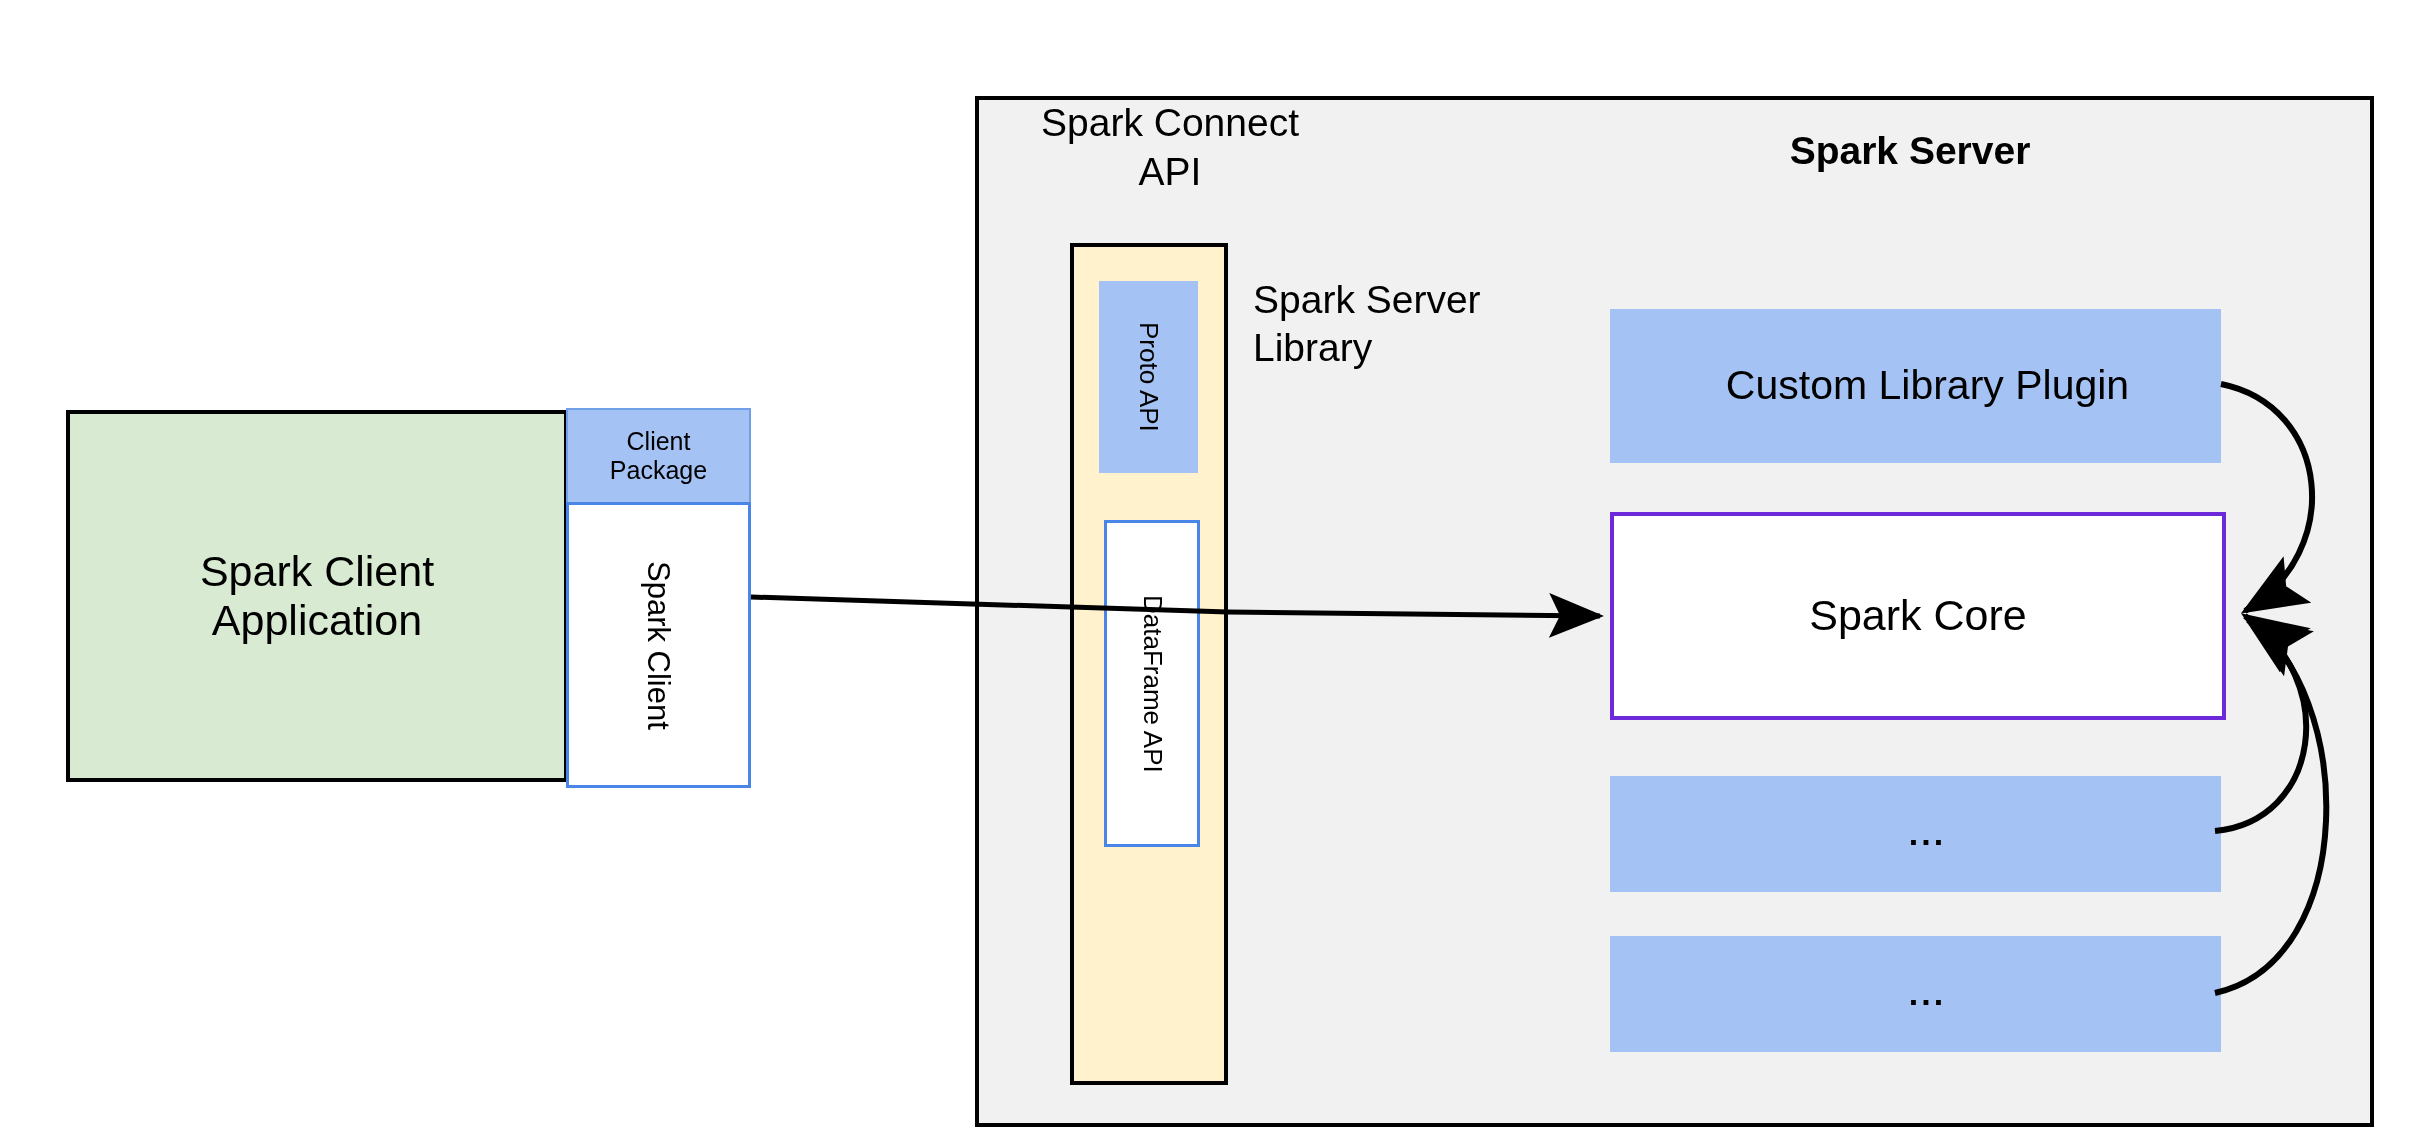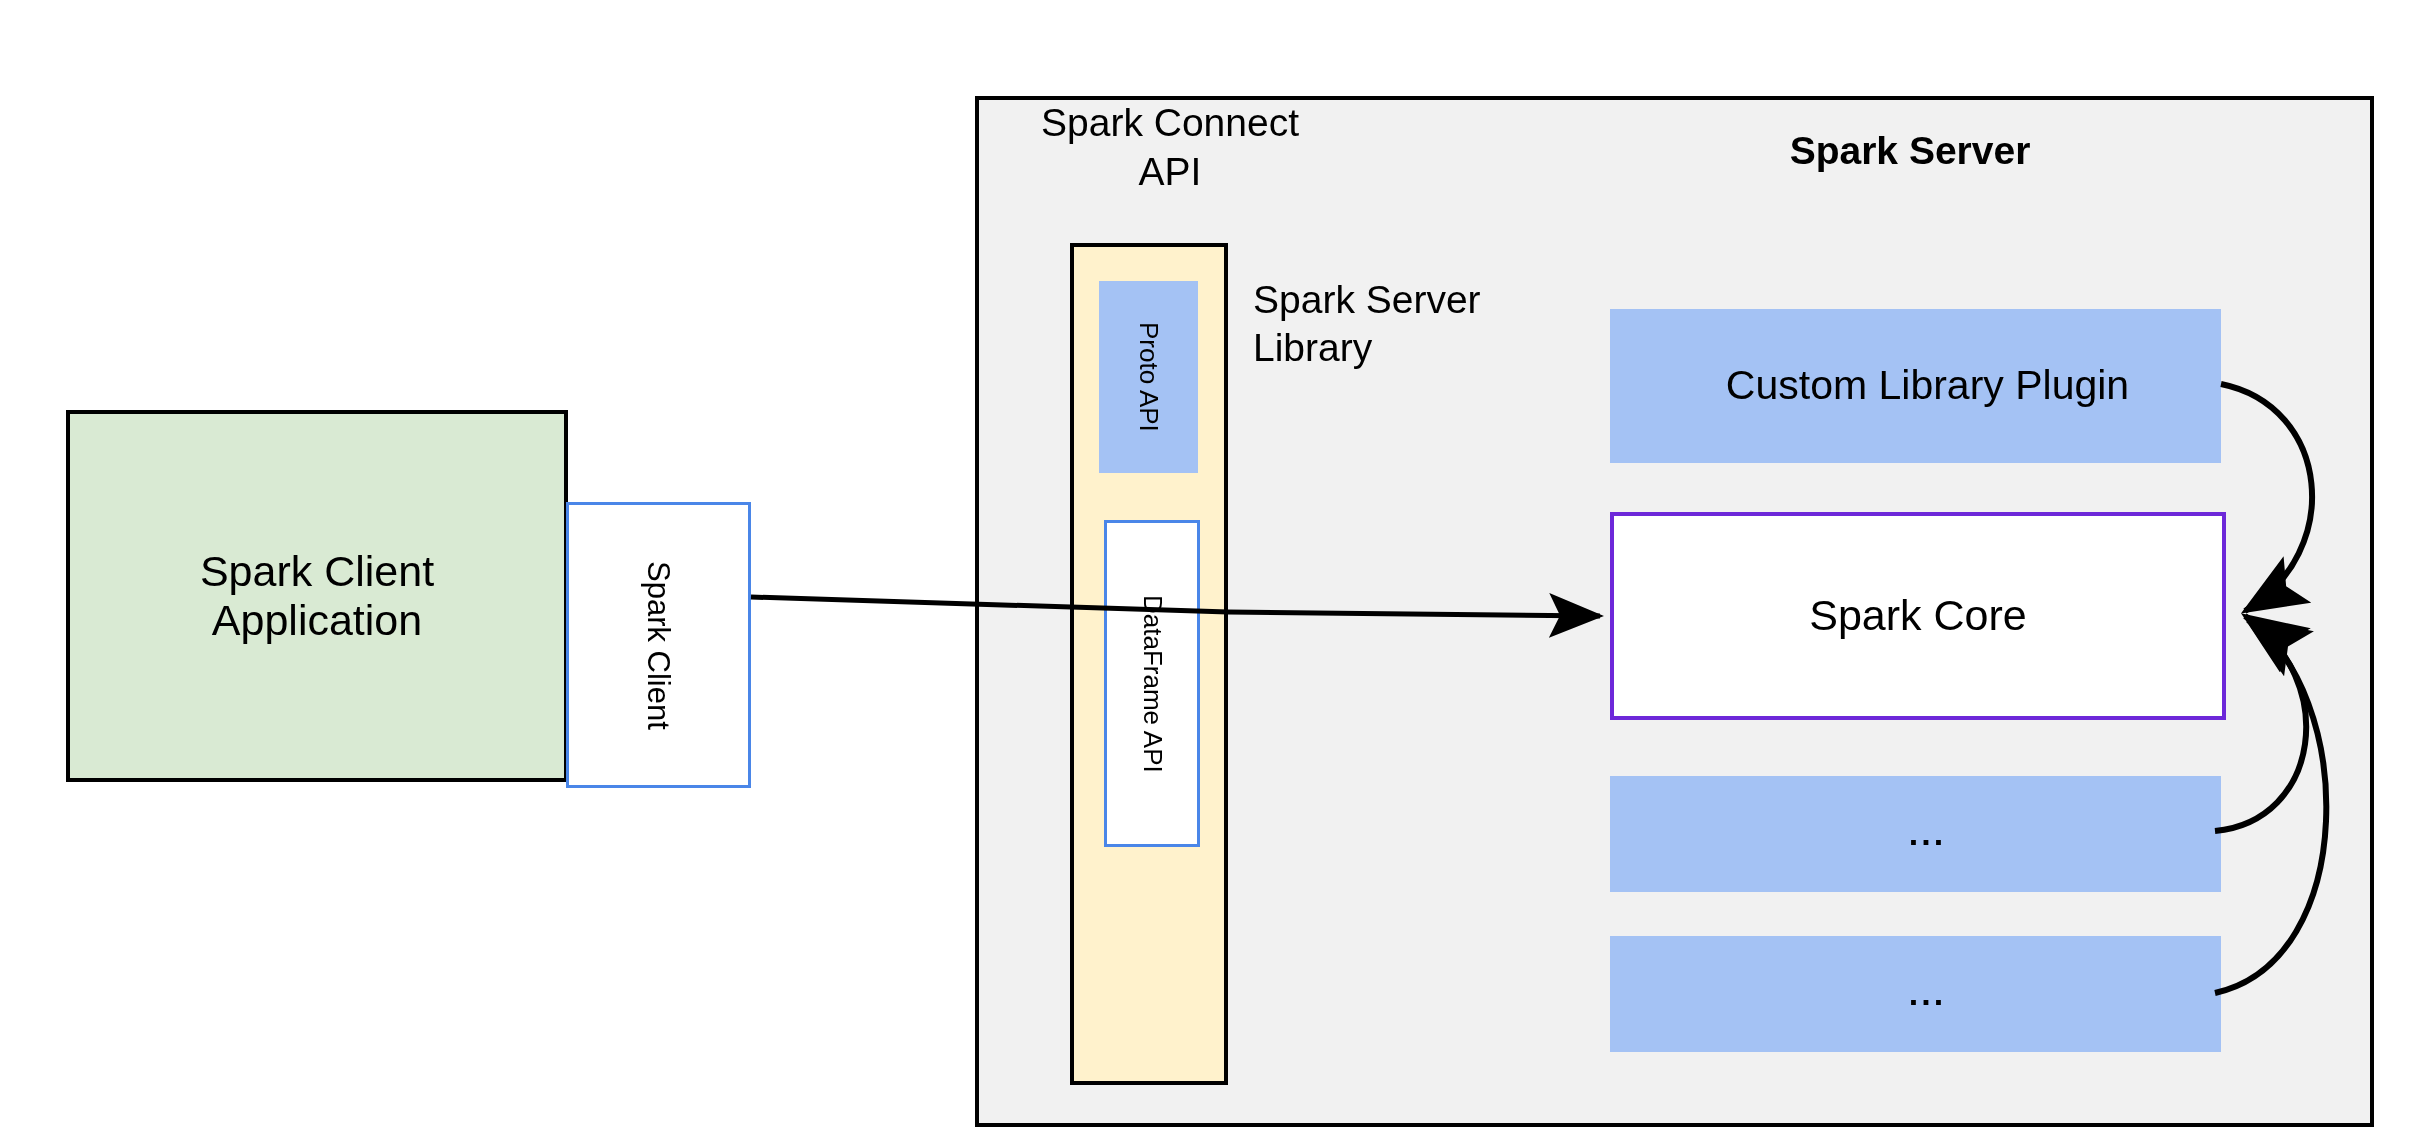--- a/index.html
+++ b/index.html
@@ -259,20 +259,24 @@
 
   <div class="box plugin-box plugin-dots-2">
     <span class="lbl">...</span>
   </div>
 
   <div class="box client-app">
     <span class="lbl">Spark Client
 Application</span>
   </div>
 
+  <div class="box client-package">
+    <span class="lbl">Client
+Package</span>
+  </div>
 
   <div class="box spark-client">
     <span class="lbl">Spark Client</span>
   </div>
 
   <svg id="arrows" viewBox="0 0 2435 1135" width="2435" height="1135">
     <defs>
       <marker id="ah" markerWidth="11" markerHeight="9" refX="10.2" refY="4.5" orient="auto" markerUnits="strokeWidth">
         <path d="M0,0 L11,4.5 L0,9 L2.2,4.5 Z" fill="#000000"></path>
       </marker>

